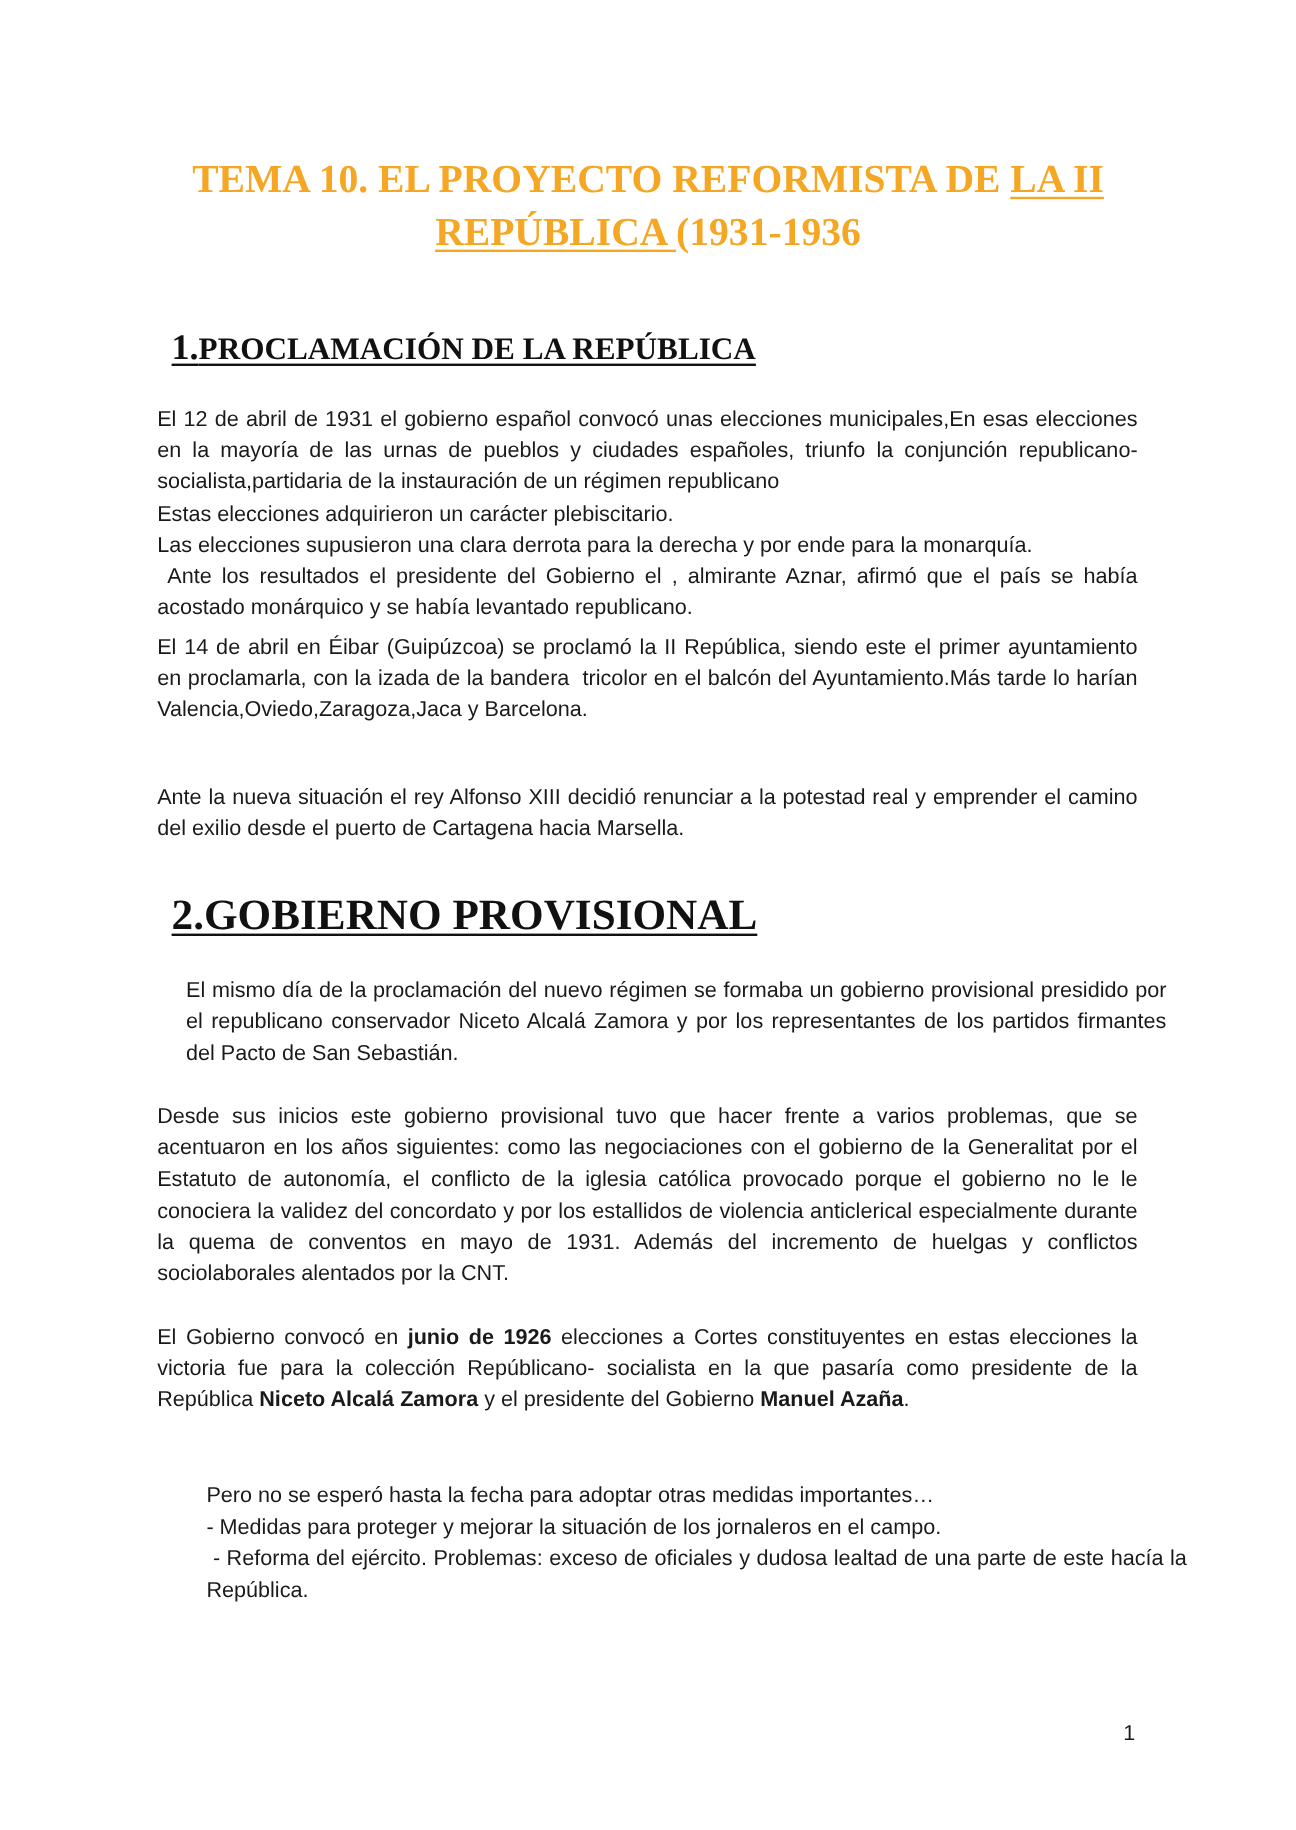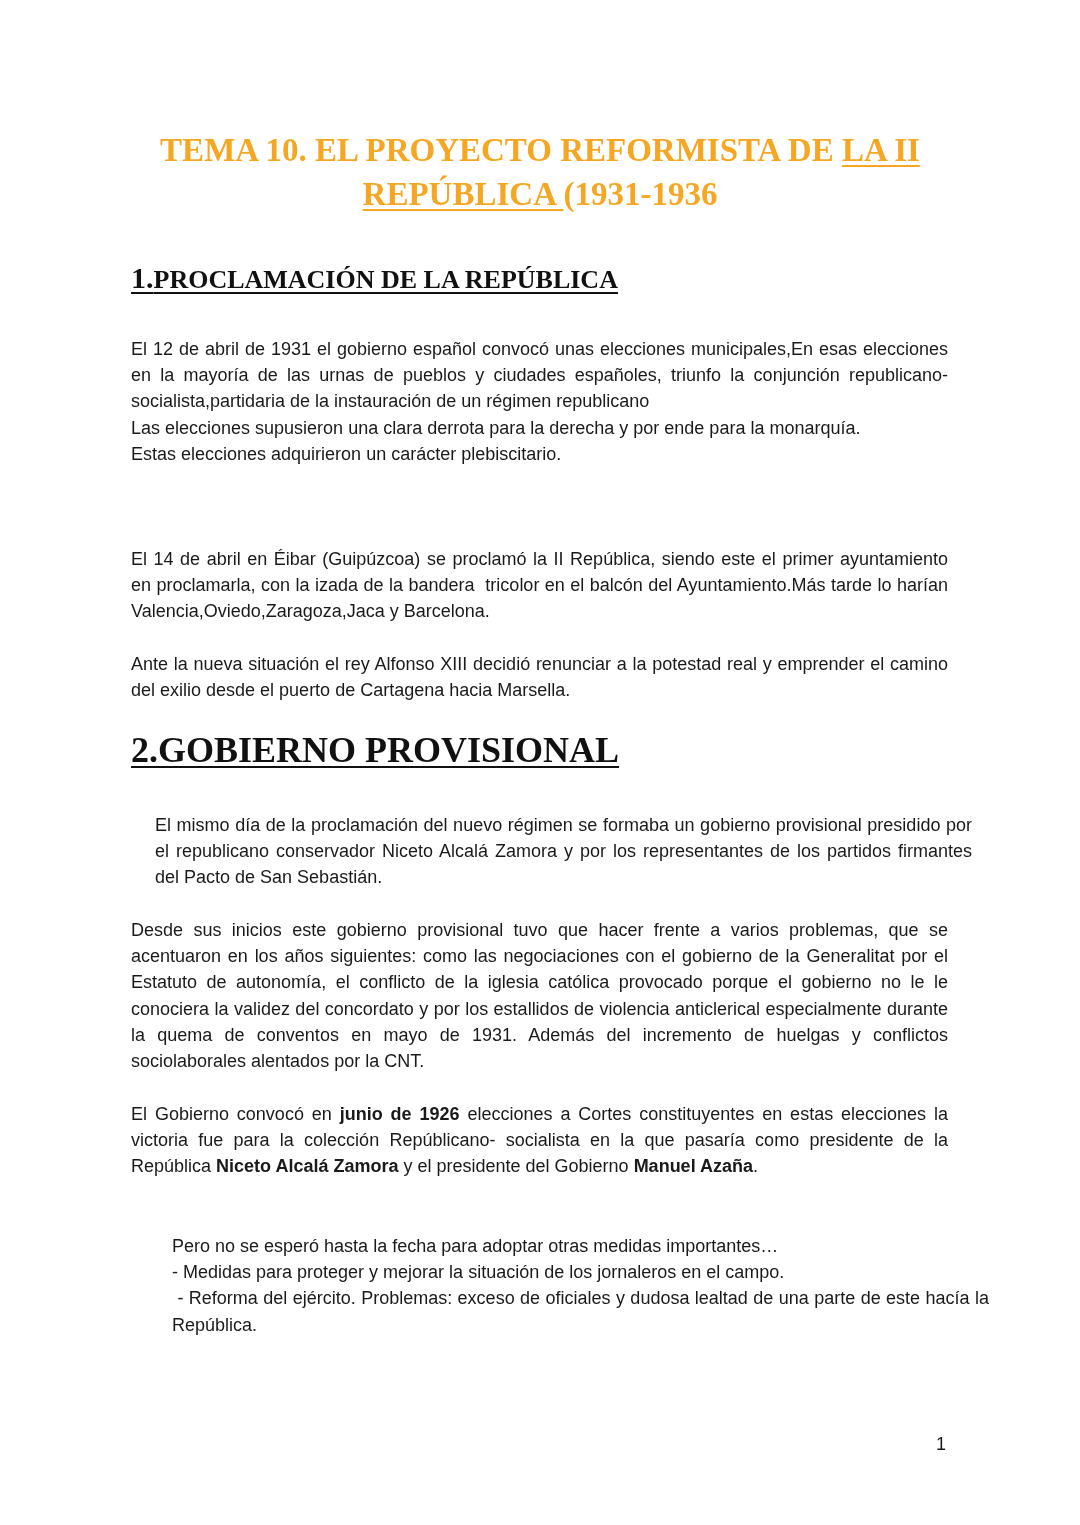--- a/index.html
+++ b/index.html
@@ -37,21 +37,21 @@
       text-decoration: underline;
       text-decoration-thickness: 2px;
       text-underline-offset: 4px;
     }
     .h1 {
       position: absolute;
       left: 131px;
       font-family: "Liberation Serif", serif;
       font-weight: bold;
       color: #111111;
-      margin: 0;
+      margin: 12px;
       text-decoration: underline;
       text-decoration-thickness: 2px;
       text-underline-offset: 4px;
     }
     .h1.s1 { top: 261px; font-size: 26px; line-height: 34px; }
     .h1.s1 .num { font-size: 30px; }
     .h1.s2 { top: 730px; font-size: 36px; line-height: 40px; }
     .para {
       position: absolute;
       left: 131px;
@@ -79,25 +79,26 @@
 <body>
 
 <div class="page">
 
   <h1 class="title"><span>TEMA 10. EL PROYECTO REFORMISTA DE </span><span class="u">LA II</span><br><span class="u">REPÚBLICA </span><span>(1931-1936</span></h1>
 
   <h2 class="h1 s1"><span class="num">1.</span><span>PROCLAMACIÓN DE LA REPÚBLICA</span></h2>
 
   <p class="para" style="top:336px;">
     <span class="line last">El 12 de abril de 1931 el gobierno español convocó unas elecciones municipales,En esas elecciones en la mayoría de las urnas de pueblos y ciudades españoles, triunfo la conjunción republicano-socialista,partidaria de la instauración de un régimen republicano</span>
+    <span class="line last">Estas elecciones adquirieron un carácter plebiscitario.</span>
     <span class="line last">Las elecciones supusieron una clara derrota para la derecha y por ende para la monarquía.</span>
-    <span class="line last">Estas elecciones adquirieron un carácter plebiscitario.</span>
+    <span class="line last" style="white-space:pre-wrap;"> Ante los resultados el presidente del Gobierno el , almirante Aznar, afirmó que el país se había acostado monárquico y se había levantado republicano.</span>
   </p>
 
-  <p class="para" style="top:546px;">
+  <p class="para" style="top:526px;">
     <span class="line last" style="white-space:pre-wrap;">El 14 de abril en Éibar (Guipúzcoa) se proclamó la II República, siendo este el primer ayuntamiento en proclamarla, con la izada de la bandera  tricolor en el balcón del Ayuntamiento.Más tarde lo harían Valencia,Oviedo,Zaragoza,Jaca y Barcelona.</span>
   </p>
 
   <p class="para" style="top:651px;">
     <span class="line last">Ante la nueva situación el rey Alfonso XIII decidió renunciar a la potestad real y emprender el camino del exilio desde el puerto de Cartagena hacia Marsella.</span>
   </p>
 
   <h2 class="h1 s2"><span>2.</span><span>GOBIERNO PROVISIONAL</span></h2>
 
   <p class="para" style="top:812px;margin-left:24px;">

